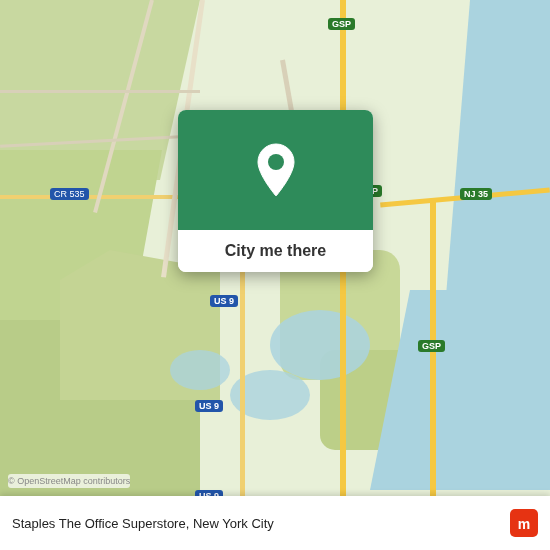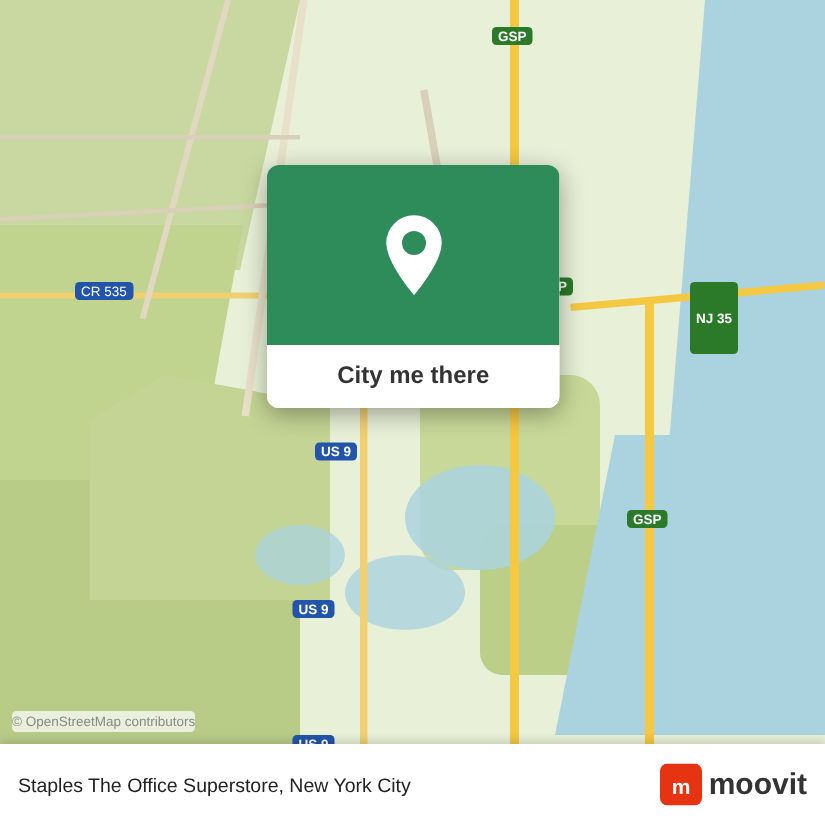--- a/index.html
+++ b/index.html
@@ -212,21 +212,21 @@
       width: 180px;
       height: 3px;
       background: #d8d0b8;
       transform: rotate(-3deg);
     }
 
     
     .badge-gsp-1 { top: 18px; left: 328px; background: #2a7a2a; color: white; border-radius: 3px; padding: 1px 4px; font-size: 9px; font-weight: bold; position: absolute; }
     .badge-gsp-2 { top: 185px; left: 355px; background: #2a7a2a; color: white; border-radius: 3px; padding: 1px 4px; font-size: 9px; font-weight: bold; position: absolute; }
     .badge-gsp-3 { top: 340px; left: 418px; background: #2a7a2a; color: white; border-radius: 3px; padding: 1px 4px; font-size: 9px; font-weight: bold; position: absolute; }
-    .badge-nj35 { top: 188px; left: 460px; background: #2a7a2a; color: white; border-radius: 3px; padding: 19px 4px; font-size: 9px; font-weight: bold; position: absolute; }
+    .badge-nj35 { top: 188px; left: 460px; background: #2a7a2a; color: white; border-radius: 3px; padding: 1px 4px; font-size: 9px; font-weight: bold; position: absolute; }
     .badge-cr535 { top: 188px; left: 50px; background: #2255aa; color: white; border-radius: 3px; padding: 1px 4px; font-size: 9px; font-weight: normal; position: absolute; }
     .badge-us9-1 { top: 295px; left: 210px; background: #2255aa; color: white; border-radius: 3px; padding: 1px 4px; font-size: 9px; font-weight: bold; position: absolute; }
     .badge-us9-2 { top: 400px; left: 195px; background: #2255aa; color: white; border-radius: 3px; padding: 1px 4px; font-size: 9px; font-weight: bold; position: absolute; }
     .badge-us9-3 { top: 490px; left: 195px; background: #2255aa; color: white; border-radius: 3px; padding: 1px 4px; font-size: 9px; font-weight: bold; position: absolute; }
 
     
     #popup-card {
       position: absolute;
       left: 178px;
       top: 110px;
@@ -368,15 +368,14 @@
   </div>
 </div>
 
 <div id="bottom-bar">
   <span id="location-name">Staples The Office Superstore, New York City</span>
   <div id="moovit-logo">
     <svg width="28" height="28" viewBox="0 0 28 28">
       <rect width="28" height="28" rx="5" fill="#e63312"></rect>
       <text x="14" y="20" text-anchor="middle" font-size="14" font-weight="bold" fill="white" font-family="Arial">m</text>
     </svg>
-    <span style="font-size:20px;font-weight:bold;color:#333;margin-left:2px;">moovit</span>
   </div>
 </div>
 
 </body></html>

